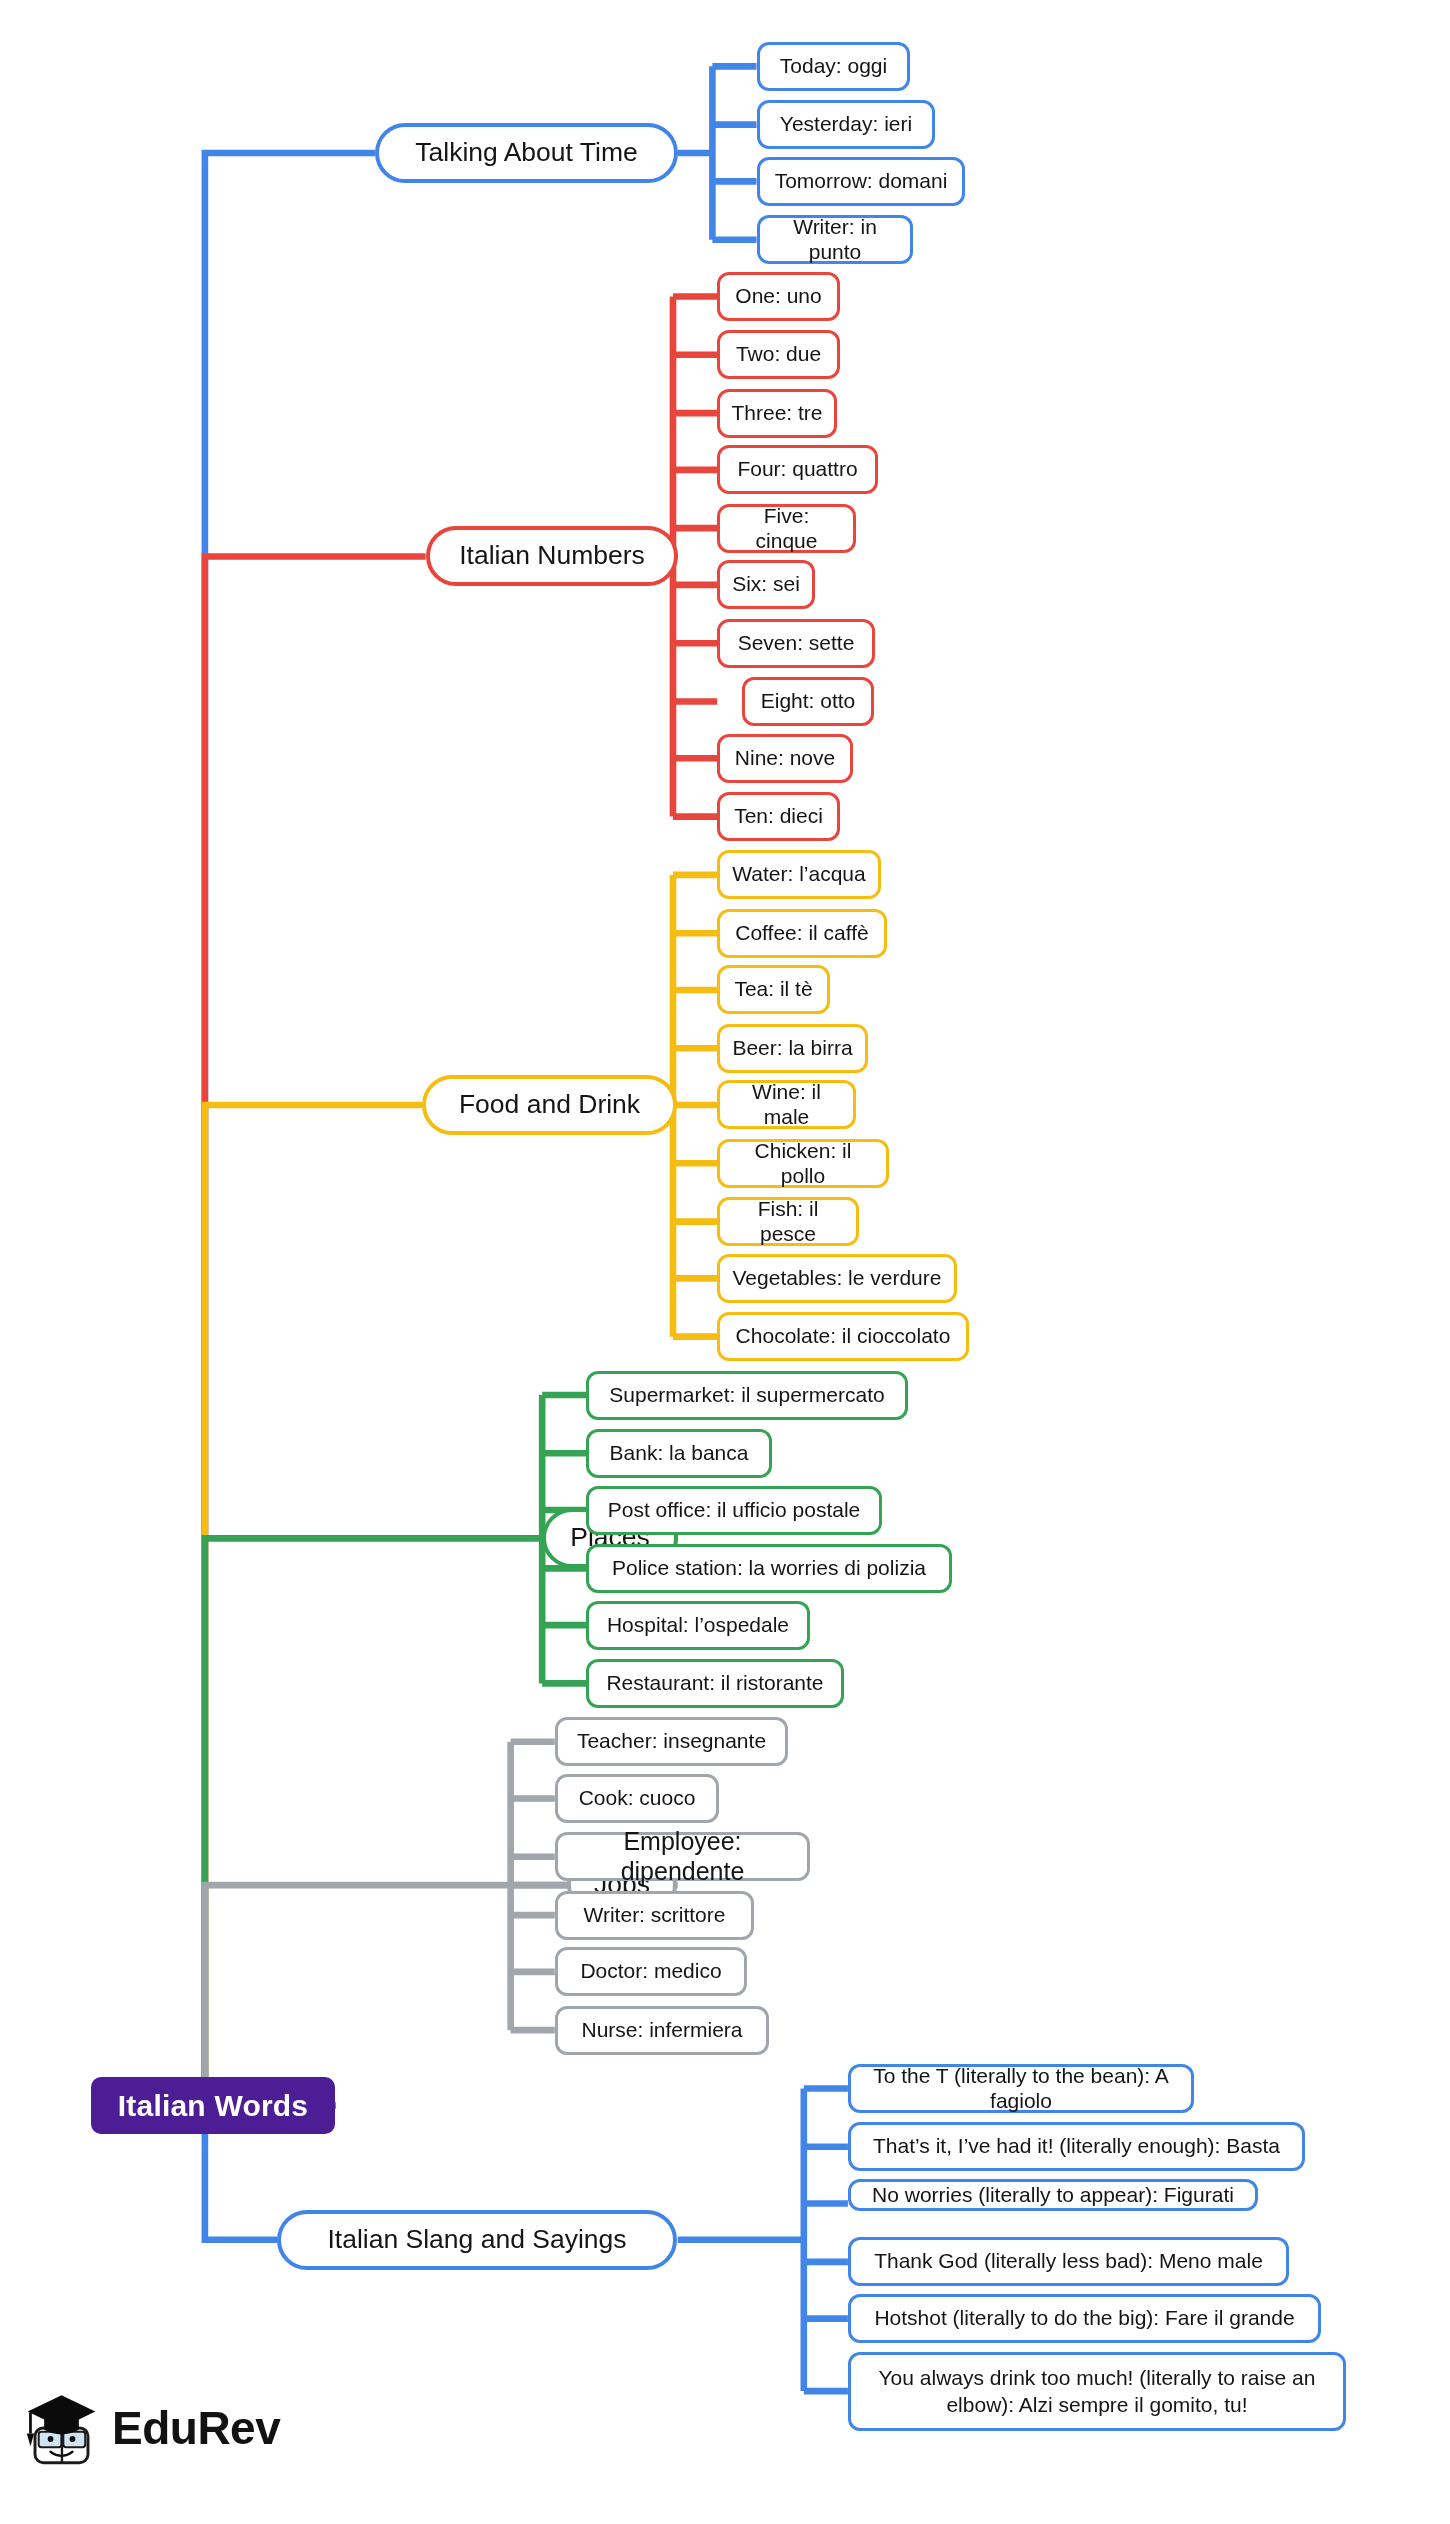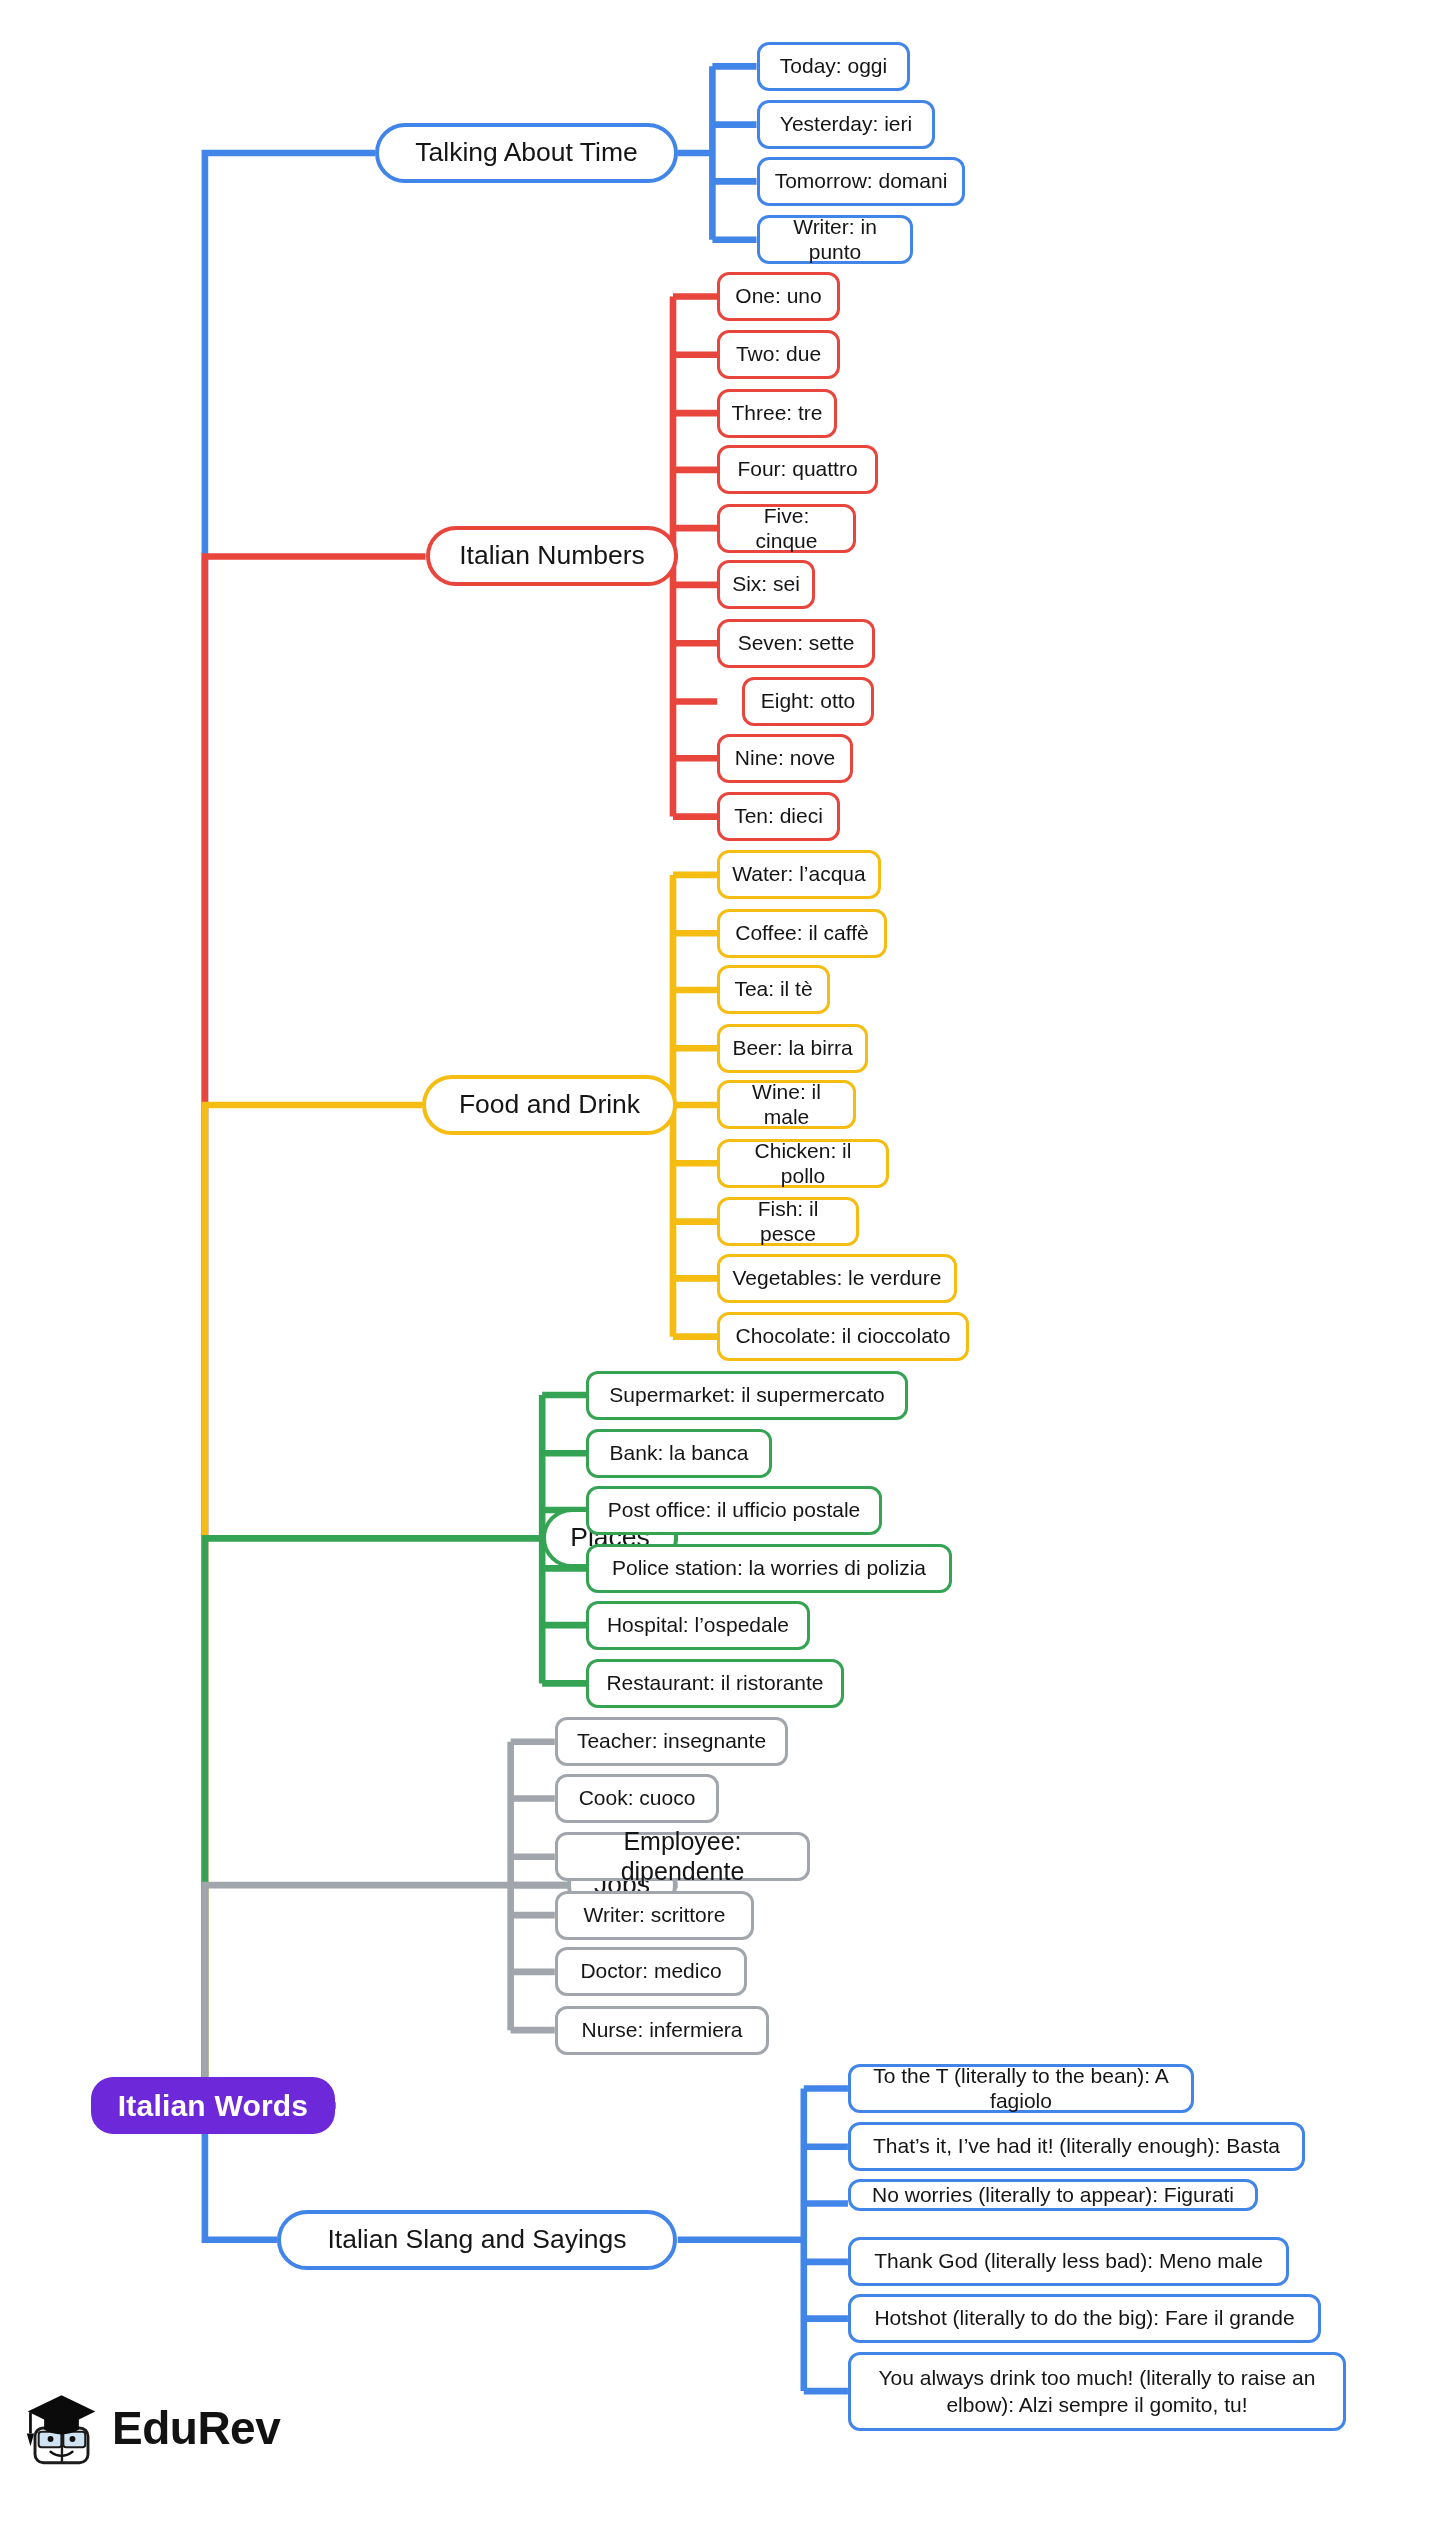--- a/index.html
+++ b/index.html
@@ -8,21 +8,21 @@
     width:1450px;height:2525px;position:relative;overflow:hidden;
   }
   #map{position:absolute;inset:0;}
   svg.wires{position:absolute;left:0;top:0;width:1450px;height:2525px;pointer-events:none;}
 
   .node{position:absolute;box-sizing:border-box;background:#ffffff;
         border-style:solid;border-radius:13px;display:flex;align-items:center;
         justify-content:center;text-align:center;color:#151515;line-height:1.18;}
 
   
-  .root{background:#6d28d9;border:none;border-radius:22px;color:#ffffff;
+  .root{background:#4c1d95;border:none;border-radius:10px;color:#ffffff;
         font-weight:bold;font-size:30px;letter-spacing:0.2px;}
 
   
   .branch{border-width:4.6px;font-size:26.5px;border-radius:30px;}
   .branch.blue{border-color:#4285e8;}
   .branch.red{border-color:#e8453c;}
   .branch.yellow{border-color:#f5bc12;}
   .branch.green{border-color:#34a353;}
   .branch.grey{border-color:#a0a6ab;}
 

